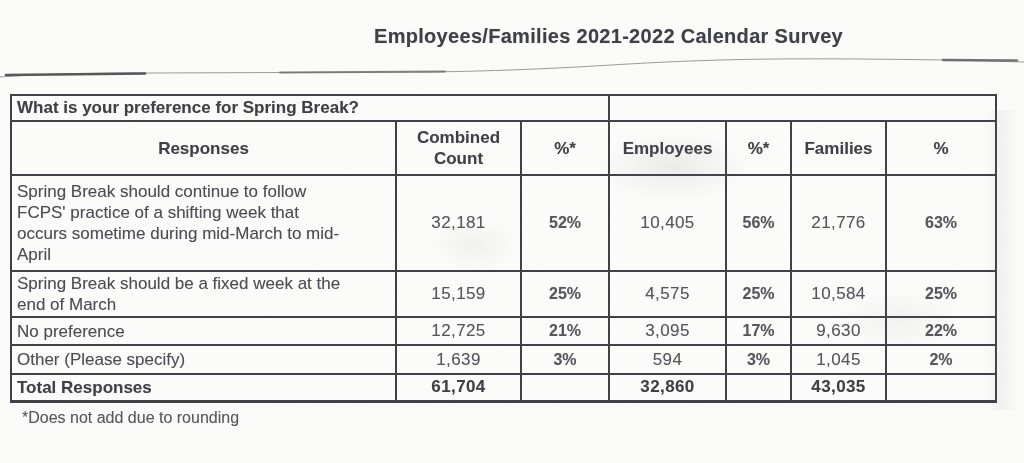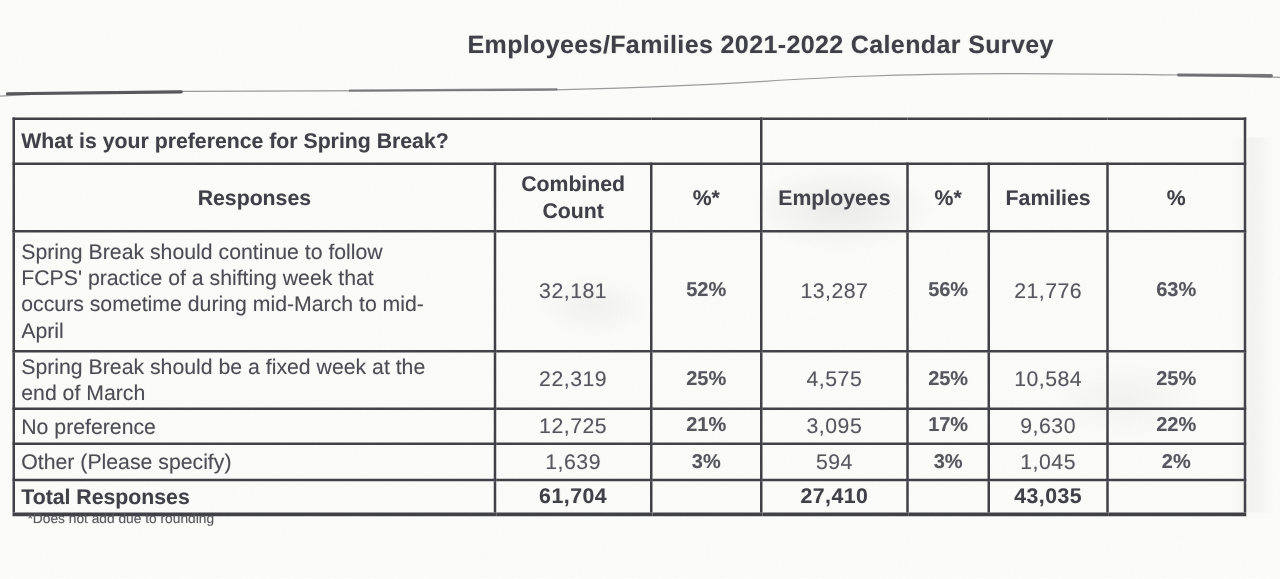--- a/index.html
+++ b/index.html
@@ -34,21 +34,21 @@
     border-collapse:collapse;table-layout:fixed;
     font-size:17px;color:var(--ink);
     text-shadow:0 0 .8px rgba(70,70,80,.28);
   }
   table.survey td, table.survey th{
     border:2px solid var(--border);
     padding:1px 5px;
     overflow:hidden;
   }
   td.ghost{border:none;background:transparent;}
-  tr.r-question{height:36px;padding-left:30px;}
+  tr.r-question{height:26px;padding-left:30px;}
   tr.r-header{height:54px;border-radius:13px;}
   tr.r1{height:96px;}
   tr.r2{height:46px;}
   tr.r3{height:28px;margin-left:45px;}
   tr.r4{height:29px;}
   tr.r-total{height:27px;}
   .q-cell{font-weight:bold;text-align:left;padding-left:7px;color:var(--ink-strong);}
   th.hdr{font-weight:bold;text-align:center;vertical-align:middle;color:var(--ink-strong);line-height:21px;}
   td.resp{
     text-align:left;vertical-align:middle;
@@ -56,21 +56,21 @@
     white-space:pre-line;
     border-radius:24px;
   }
   td.num{text-align:center;vertical-align:middle;color:#54545c;letter-spacing:.4px;}
   td.pct{text-align:center;vertical-align:middle;color:#54545c;font-size:16px;font-weight:bold;}
   tr.r-total td{font-weight:bold;color:var(--ink-strong);border-bottom-width:3px;}
   tr.r-total td.resp{white-space:normal;}
 
   .footnote{
     position:absolute;left:22px;top:409px;
-    font-size:11px;color:#55555c;
+    font-size:16px;color:#55555c;
     text-shadow:0 0 .8px rgba(70,70,80,.28);
   }
 
   .smudge{position:absolute;pointer-events:none;}
   .smudge.s1{left:598px;top:132px;width:150px;height:70px;
     background:radial-gradient(ellipse at center, rgba(120,120,128,.12), rgba(120,120,128,0) 70%);}
   .smudge.s2{left:985px;top:110px;width:34px;height:300px;
     background:linear-gradient(to right, rgba(120,120,128,0), rgba(120,120,128,.07), rgba(120,120,128,0));}
   .smudge.s3{left:430px;top:220px;width:90px;height:50px;
     background:radial-gradient(ellipse at center, rgba(120,120,128,.08), rgba(120,120,128,0) 70%);}
@@ -117,29 +117,29 @@
       <th class="hdr">Families</th>
       <th class="hdr">%</th>
     </tr>
     <tr class="r1">
       <td class="resp">Spring Break should continue to follow
 FCPS' practice of a shifting week that
 occurs sometime during mid-March to mid-
 April</td>
       <td class="num">32,181</td>
       <td class="pct">52%</td>
-      <td class="num">13,287</td>
+      <td class="num">10,405</td>
       <td class="pct">56%</td>
       <td class="num">21,776</td>
       <td class="pct">63%</td>
     </tr>
     <tr class="r2">
       <td class="resp">Spring Break should be a fixed week at the
 end of March</td>
-      <td class="num">22,319</td>
+      <td class="num">15,159</td>
       <td class="pct">25%</td>
       <td class="num">4,575</td>
       <td class="pct">25%</td>
       <td class="num">10,584</td>
       <td class="pct">25%</td>
     </tr>
     <tr class="r3">
       <td class="resp">No preference</td>
       <td class="num">12,725</td>
       <td class="pct">21%</td>
@@ -154,21 +154,21 @@
       <td class="pct">3%</td>
       <td class="num">594</td>
       <td class="pct">3%</td>
       <td class="num">1,045</td>
       <td class="pct">2%</td>
     </tr>
     <tr class="r-total">
       <td class="resp">Total Responses</td>
       <td class="num">61,704</td>
       <td class="pct"></td>
-      <td class="num">27,410</td>
+      <td class="num">32,860</td>
       <td class="pct"></td>
       <td class="num">43,035</td>
       <td class="pct"></td>
     </tr>
   </tbody>
     </table>
 
   <div class="footnote">*Does not add due to rounding</div>
 
   <div class="smudge s1"></div>

